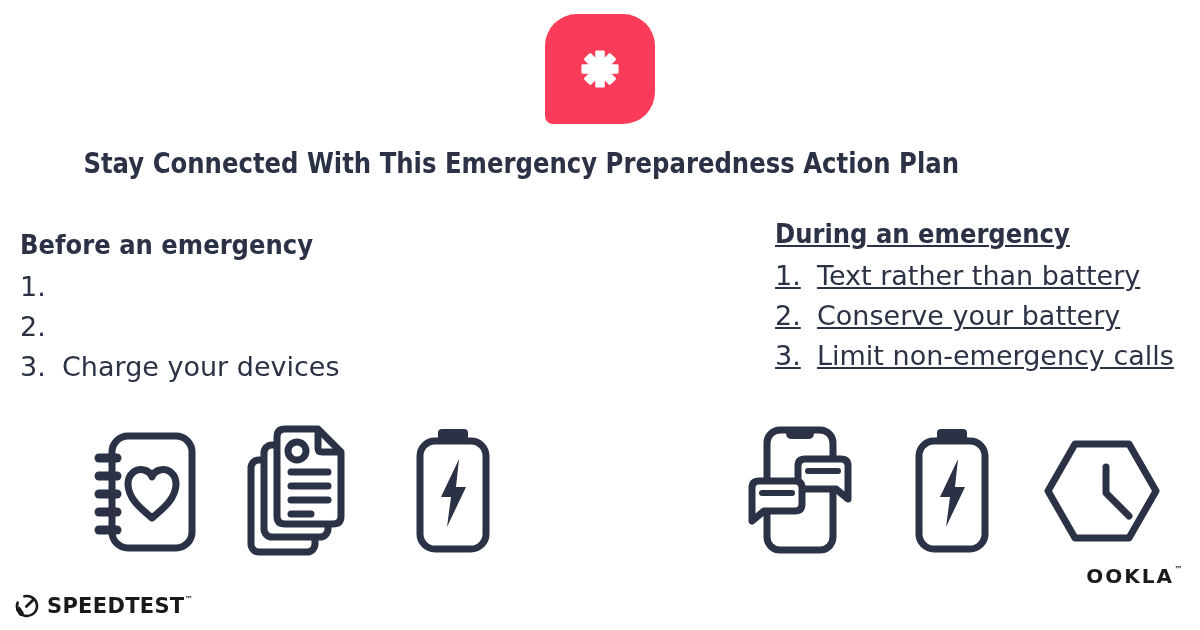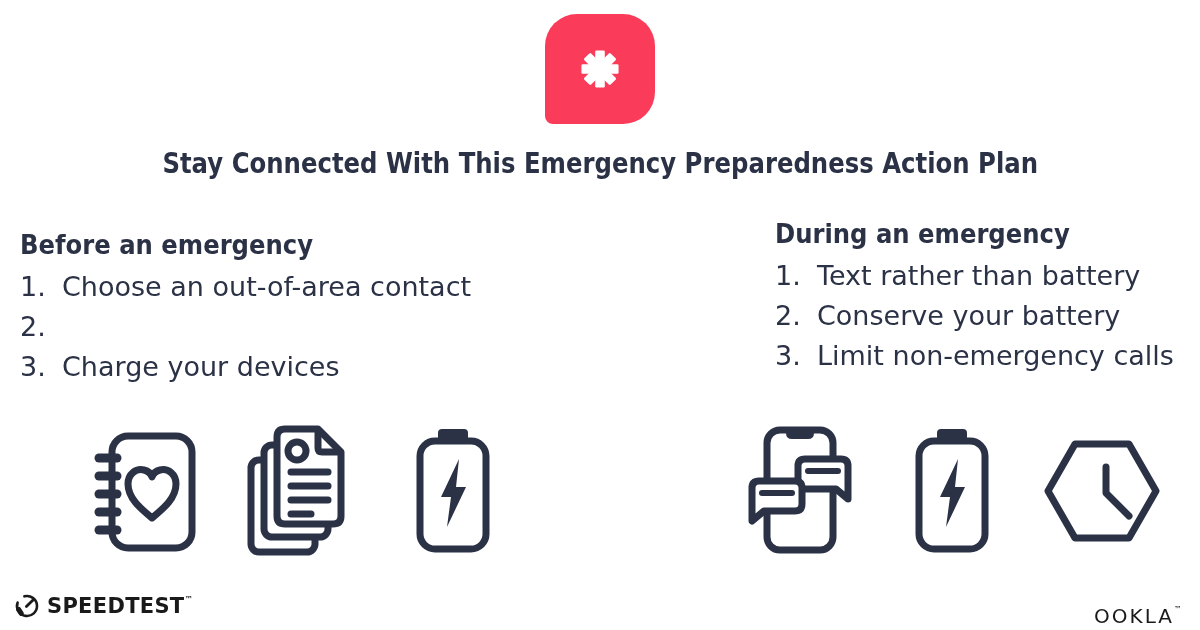--- a/index.html
+++ b/index.html
@@ -16,29 +16,29 @@
   }
   
   .header-icon{
     position:absolute;left:50%;top:14px;margin-left:-55px;
     width:110px;height:110px;background:var(--pink);
     border-radius:32px 32px 32px 8px;
     display:flex;align-items:center;justify-content:center;
   }
   .header-icon svg{width:64px;height:64px;}
   
-  .title-wrap{position:absolute;left:0;top:143px;width:1200px;text-align:center;white-space:nowrap;}
+  .title-wrap{position:absolute;left:0;top:143px;width:1200px;text-align:left;white-space:nowrap;}
   .title{
     display:inline-block;font-size:29px;font-weight:bold;color:var(--navy);
     transform:scaleX(0.84);transform-origin:50% 50%;letter-spacing:0;
   }
   
   .col{position:absolute;top:218px;color:var(--navy);}
   .col-left{left:20px;width:700px;margin-top:11px;}
-  .col-right{left:775px;width:420px;}
+  .col-right{left:775px;width:420px;text-decoration:underline;}
   .col h2{
     font-size:27px;font-weight:bold;white-space:nowrap;
     transform:scaleX(0.90);transform-origin:left center;margin-bottom:7px;
   }
   .item{display:flex;font-size:27px;line-height:40px;white-space:nowrap;}
   .item .num{width:42px;flex-shrink:0;}
   
   .ic{position:absolute;}
   .ic svg{width:100%;height:100%;display:block;}
   .ic-notebook{left:90px;top:430px;width:108px;height:124px;}
@@ -51,22 +51,22 @@
   .fillw{fill:#ffffff;stroke:var(--navy);stroke-width:7;}
   .filln{fill:var(--navy);stroke:none;}
   
   .footer-speedtest{
     position:absolute;left:14px;top:593px;display:flex;align-items:center;gap:7px;
     color:var(--ink);
   }
   .footer-speedtest .word{font-size:21px;font-weight:bold;letter-spacing:0.3px;}
   .tm{font-size:8px;vertical-align:top;position:relative;top:1px;}
   .footer-ookla{
-    position:absolute;right:16px;top:604px;color:var(--ink);
-    font-size:20px;letter-spacing:2px;font-weight:normal;
+    position:absolute;right:16px;top:564px;color:var(--ink);
+    font-size:20px;letter-spacing:2px;font-weight:bold;
   }
 </style>
 </head>
 <body>
 
 <div class="canvas">
 
   <div class="header-icon" style="background: rgb(250, 60, 90);">
     <svg viewBox="0 0 100 100">
       <g fill="#ffffff">
@@ -80,21 +80,20 @@
 
   <h1 class="title-wrap">
     <span class="title">Stay Connected With This Emergency Preparedness Action Plan</span>
   </h1>
 
   <section class="col col-left">
     <h2>Before an emergency</h2>
     <div class="list">
       <div class="item">
         <span class="num">1.</span>
-        <span class="txt">Choose an out-of-area contact</span>
       </div>
       <div class="item">
         <span class="num">2.</span>
       </div>
       <div class="item">
         <span class="num">3.</span>
         <span class="txt">Charge your devices</span>
       </div>
     </div>
   </section>

